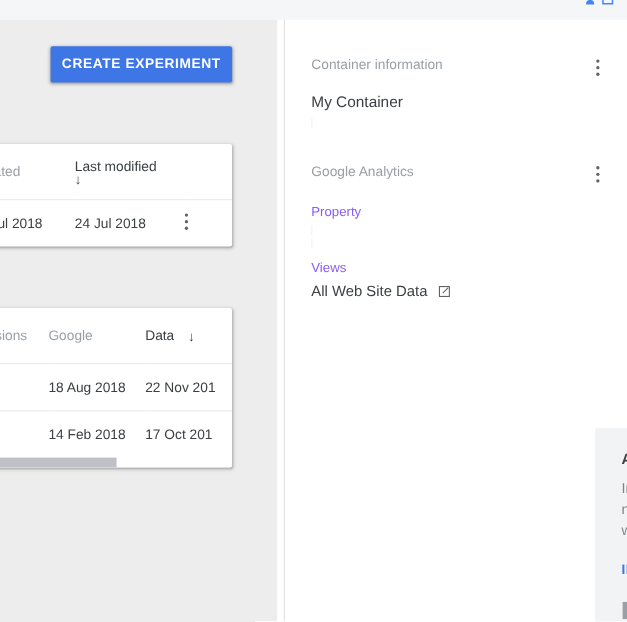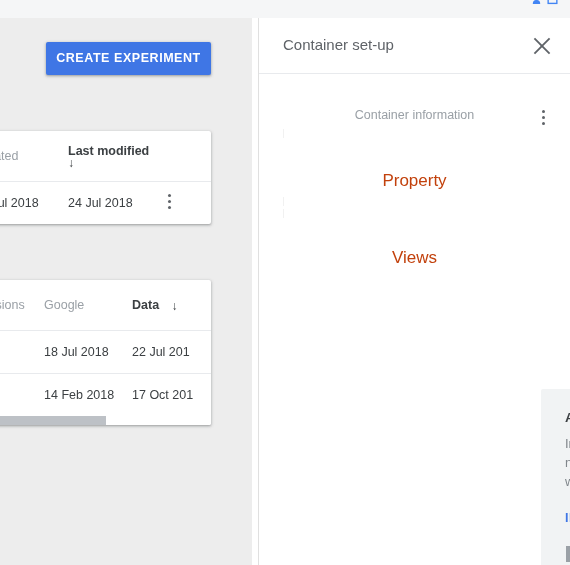--- a/index.html
+++ b/index.html
@@ -40,21 +40,21 @@
   .card-results{left:-44px;top:262px;width:255px;}
 
   table.grid{border-collapse:collapse;width:100%;table-layout:fixed;}
   table.grid th,table.grid td{
     text-align:left;padding:0;vertical-align:middle;
     font-size:12.5px;white-space:nowrap;
   }
   table.grid thead th{
     height:50px;color:#9aa0a6;font-weight:normal;
   }
-  table.grid thead th.sorted{color:#3c4043;font-weight:bold;}
+  table.grid thead th.sorted{color:#3c4043;font-weight:normal;}
   table.grid tbody td{
     height:42px;color:#3c4043;border-top:1px solid #e8eaed;
   }
   .sort-arrow{display:block;font-size:12px;line-height:11px;color:#3c4043;}
   .sort-arrow.inline{display:inline-block;margin-left:9px;line-height:normal;
      position:relative;top:1px;}
 
   .kebab{
     display:inline-block;width:4px;color:#5f6368;line-height:4px;
     font-size:16px;letter-spacing:0;cursor:pointer;
@@ -73,28 +73,28 @@
   }
   .panel-title{
     position:absolute;left:24px;top:18px;font-size:15px;color:#5f6368;
   }
   .close-x{
     position:absolute;right:14px;top:14px;width:28px;height:28px;cursor:pointer;
     color:#5f6368;
   }
   .close-x svg{display:block;}
 
-  .sect{position:relative;padding:0 24px;text-align:center;}
+  .sect{position:relative;padding:0 24px;}
   .sect-head{
     position:relative;font-size:12.5px;color:#9aa0a6;
   }
   .sect-kebab{position:absolute;right:0;top:2px;}
 
   .big-value{font-size:14px;color:#3c4043;}
-  .field-label{font-size:17px;color:#c2410c;}
+  .field-label{font-size:12px;color:#8b5cf6;}
   .field-value{font-size:13.5px;color:#3c4043;}
   .blank-line{height:10px;}
   .blank-tick{width:1px;height:9px;background:#f1f1f1;display:block;}
 
   .ext-ico{display:inline-block;margin-left:6px;vertical-align:-2px;color:#5f6368;}
   .ext-ico svg{display:block;}
 
   
   .promo{
     position:absolute;left:282px;top:371px;width:264px;height:181px;
@@ -184,75 +184,84 @@
               </th>
               <th class="sorted">
                 <span>Data</span>
                 <span class="sort-arrow inline">↓</span>
               </th>
             </tr>
           </thead>
           <tbody>
             <tr>
               <td style="padding-left:18px">429</td>
-              <td>18 Jul 2018</td>
-              <td>22 Jul 201</td>
+              <td>18 Aug 2018</td>
+              <td>22 Nov 201</td>
             </tr>
             <tr>
               <td style="padding-left:18px">313</td>
               <td>14 Feb 2018</td>
               <td>17 Oct 201</td>
             </tr>
           </tbody>
         </table>
         <div class="hscroll">
           <div class="hscroll-thumb" id="scroll-thumb" style="width: 59%;"></div>
         </div>
       </div>
 
     </div>
   </div>
 
   <div class="right">
 
-    <div class="panel-head">
-      <div class="panel-title">Container set-up</div>
-      <div class="close-x">
-        <svg width="28" height="28" viewBox="0 0 24 24" fill="none" stroke="currentColor" stroke-width="1.6">
-          <line x1="5.5" y1="5.5" x2="18.5" y2="18.5"></line>
-            <line x1="18.5" y1="5.5" x2="5.5" y2="18.5"></line>
-        </svg>
-      </div>
-    </div>
 
     <div class="sect" style="margin-top:34px">
       <div class="sect-head">
         <span>Container information</span>
         <span class="kebab sect-kebab">
             <i></i>
             <i></i>
             <i></i>
           </span>
       </div>
+      <div class="big-value" style="margin-top:18px">My Container</div>
       <div class="blank-line" style="margin-top:7px">
         <span class="blank-tick"></span>
       </div>
     </div>
 
     <div class="sect" style="margin-top:32px">
+      <div class="sect-head">
+        <span>Google Analytics</span>
+        <span class="kebab sect-kebab">
+            <i></i>
+            <i></i>
+            <i></i>
+          </span>
+      </div>
 
       <div class="field-label" style="margin-top:22px">Property</div>
       <div class="blank-line" style="margin-top:6px">
         <span class="blank-tick"></span>
       </div>
       <div class="blank-line" style="margin-top:2px">
         <span class="blank-tick"></span>
       </div>
 
-      <div class="field-label" style="margin-top:29px">Views</div>
+      <div class="field-label" style="margin-top:9px">Views</div>
+      <div class="field-value" style="margin-top:7px">
+        <span>All Web Site Data</span>
+        <span class="ext-ico">
+          <svg width="12" height="12" viewBox="0 0 24 24" fill="none" stroke="currentColor" stroke-width="2">
+            <rect x="3" y="3" width="18" height="18"></rect>
+              <line x1="9" y1="15" x2="19" y2="5"></line>
+          </svg>
+        </span>
+      </div>
     </div>
 
     <div class="promo">
       <div class="promo-title">Add Optimise to your website</div>
       <div class="promo-body">In order to run experiments, you need to install Optimise on your website.</div>
       <a class="promo-cta">INSTALL OPTIMISE</a>
       <div class="promo-link-row">
         <span class="doc-ico">
           <svg width="13" height="16" viewBox="0 0 13 16" fill="currentColor">
             <path d="M1 0h7l5 5v11H1z"></path>

